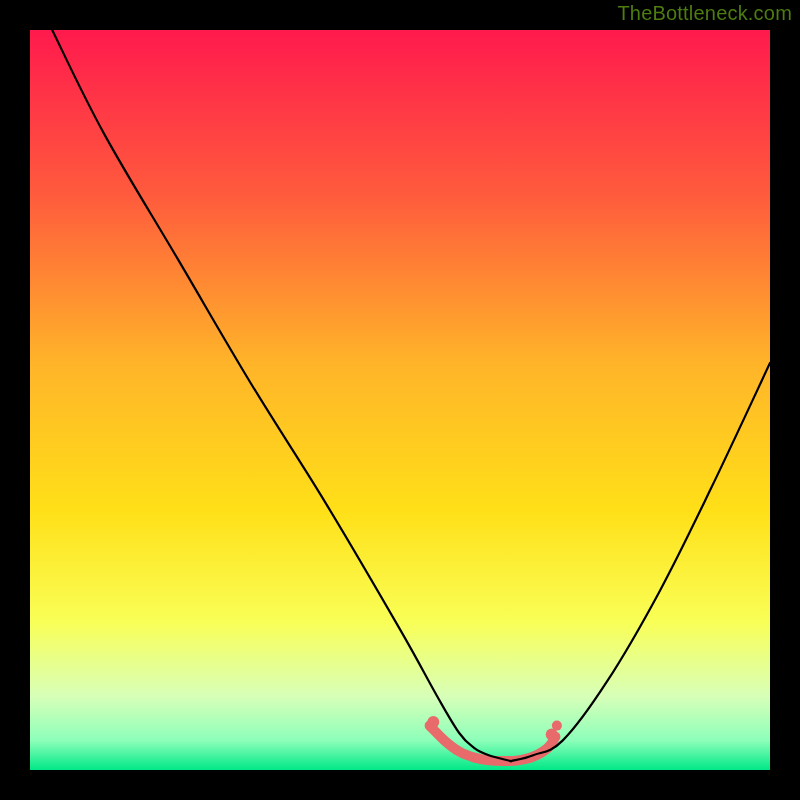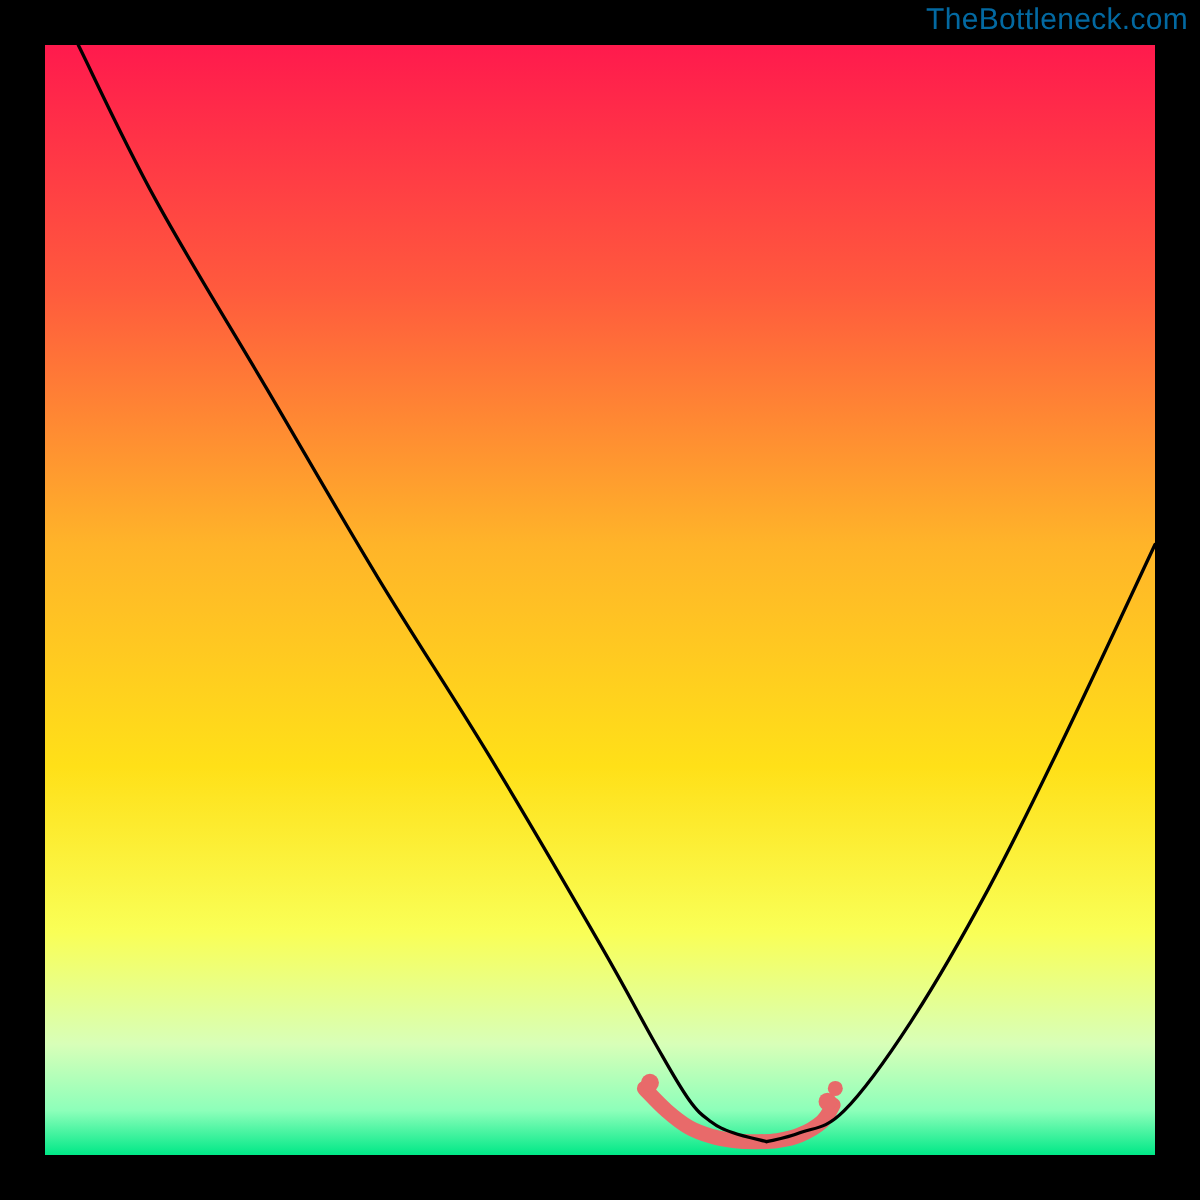--- a/index.html
+++ b/index.html
@@ -14,21 +14,21 @@
   .stage {
     position: relative;
     width: 800px;
     height: 800px;
     background: #000;
   }
   .watermark {
     position: absolute;
     top: 2px;
     right: 8px;
-    color: #0369a1;
+    color: #4d7c0f;
     font-size: 20px;
     font-weight: 500;
     letter-spacing: 0.2px;
     z-index: 10;
     user-select: none;
   }
   .plot {
     position: absolute;
     left: 30px;
     top: 30px;

